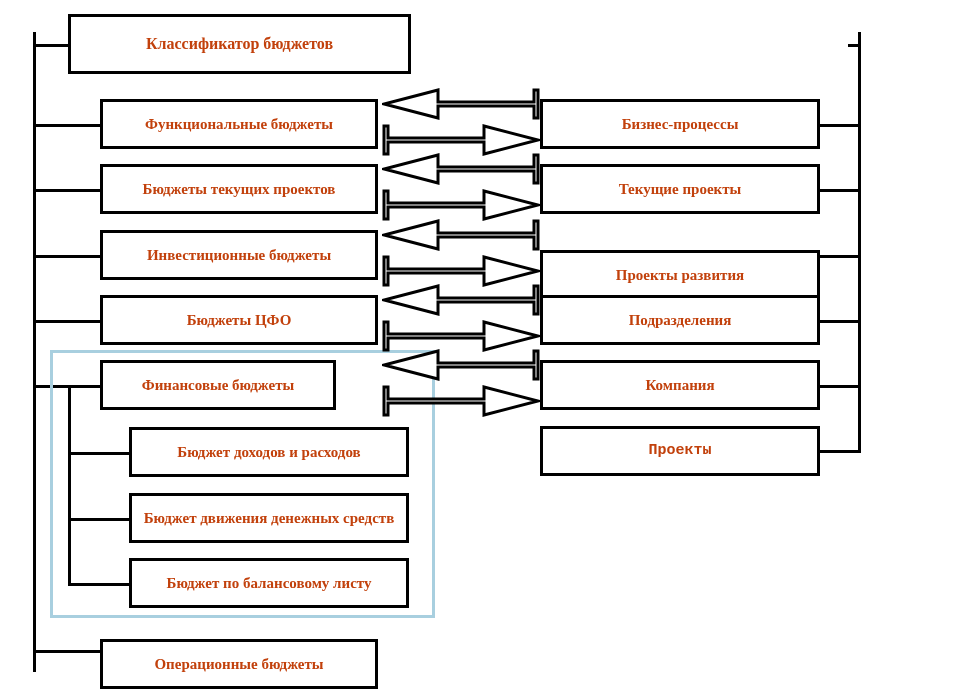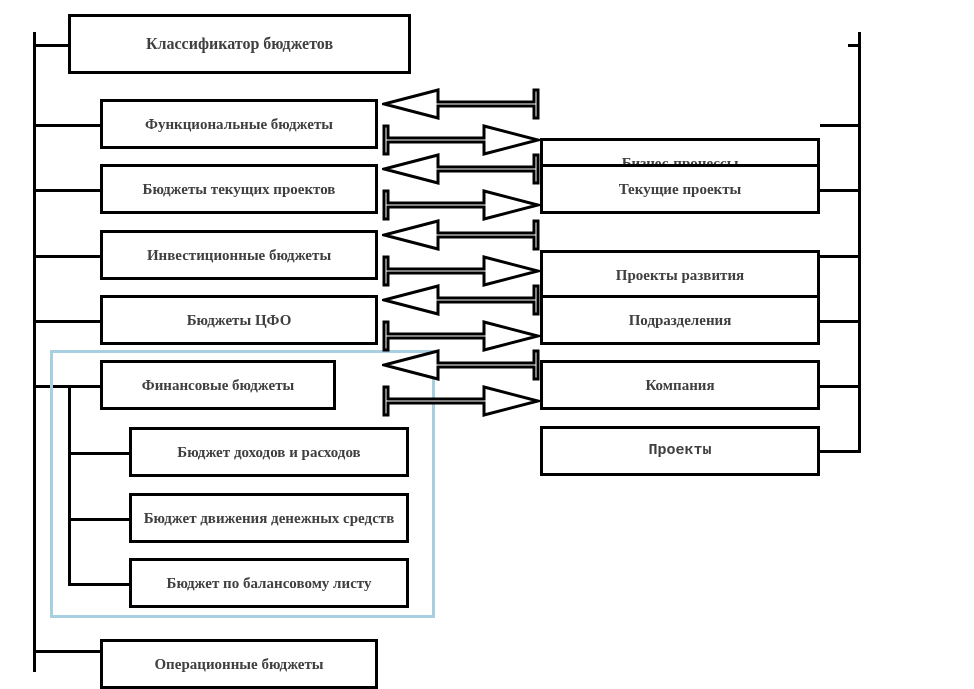--- a/index.html
+++ b/index.html
@@ -21,21 +21,21 @@
     position: absolute;
     box-sizing: border-box;
     border: 3px solid #000000;
     background: #ffffff;
     display: flex;
     align-items: center;
     justify-content: center;
     text-align: center;
     font-weight: bold;
     font-size: 15px;
-    color: #404040;
+    color: #c2410c;
     line-height: 1.25;
     padding: 19px 6px;
     z-index: 3;
   }
   .box.title {
     font-size: 16px;
   }
   .line {
     position: absolute;
     background: #000000;
@@ -92,21 +92,21 @@
   <div class="box" style="left:100px; top:164px; width:278px; height:50px;">Бюджеты текущих проектов</div>
   <div class="box" style="left:100px; top:230px; width:278px; height:50px;">Инвестиционные бюджеты</div>
   <div class="box" style="left:100px; top:295px; width:278px; height:50px;">Бюджеты ЦФО</div>
   <div class="box" style="left:100px; top:360px; width:236px; height:50px;">Финансовые бюджеты</div>
   <div class="box" style="left:100px; top:639px; width:278px; height:50px;">Операционные бюджеты</div>
 
   <div class="box" style="left:129px; top:427px; width:280px; height:50px;">Бюджет доходов и расходов</div>
   <div class="box" style="left:129px; top:493px; width:280px; height:50px;">Бюджет движения денежных средств</div>
   <div class="box" style="left:129px; top:558px; width:280px; height:50px;">Бюджет по балансовому листу</div>
 
-  <div class="box" style="left:540px; top:99px; width:280px; height:50px;margin-top:39px;">Бизнес-процессы</div>
+  <div class="box" style="left:540px; top:99px; width:280px; height:50px;">Бизнес-процессы</div>
   <div class="box" style="left:540px; top:164px; width:280px; height:50px;">Текущие проекты</div>
   <div class="box" style="left:540px; top:230px; width:280px; height:50px;margin-top:20px;">Проекты развития</div>
   <div class="box" style="left:540px; top:295px; width:280px; height:50px;">Подразделения</div>
   <div class="box" style="left:540px; top:360px; width:280px; height:50px;">Компания</div>
   <div class="box" style="left:540px; top:426px; width:280px; height:50px;font-family:Liberation Mono, monospace;">Проекты</div>
 
   <div class="arrow" style="left:382px; top:88px;">
     <svg width="158" height="72" viewBox="0 0 158 72">
       <polygon points="56,2 56,14 152,14 152,2 156,2 156,30 152,30 152,18 56,18 56,30 2,16" fill="#ffffff" stroke="#000000" stroke-width="3" stroke-linejoin="miter"></polygon>
       <polygon points="102,38 102,50 6,50 6,38 2,38 2,66 6,66 6,54 102,54 102,66 156,52" fill="#ffffff" stroke="#000000" stroke-width="3" stroke-linejoin="miter"></polygon>

